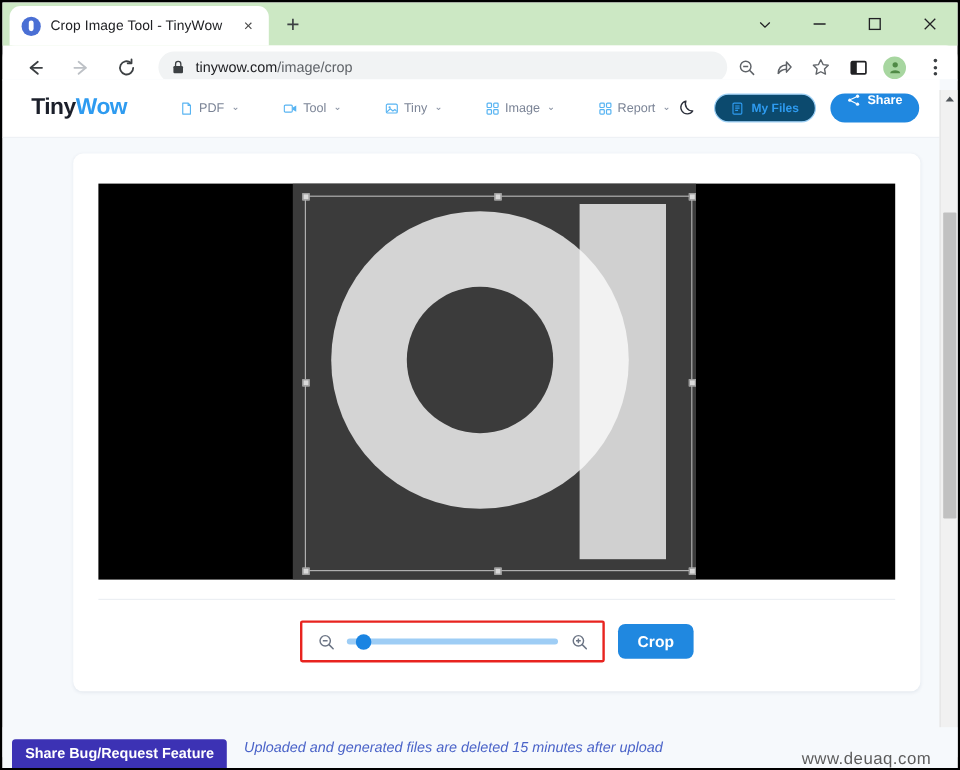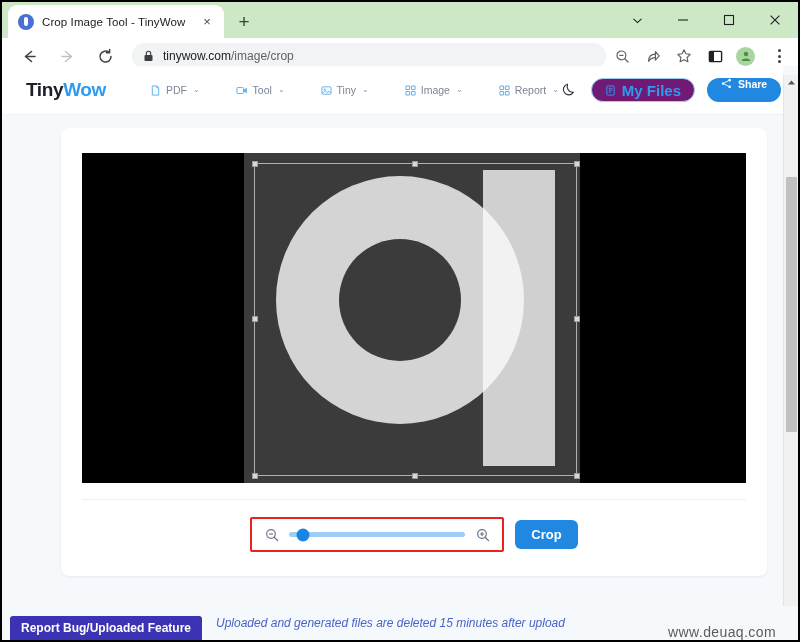--- a/index.html
+++ b/index.html
@@ -178,23 +178,23 @@
     margin-left: auto;
     display: flex; align-items: center; gap: 12px;
   }
   .moonbtn { width: 20px; height: 20px; color: #2b2f3a; display:flex; align-items:center; justify-content:center;}
   .myfiles {
     height: 24px;
     border: 1px solid #9dd0f6;
     border-radius: 13px;
     display: flex; align-items: center; gap: 6px;
     padding: 0 13px;
-    font-size: 15px; color: #2e9bf0;
+    font-size: 10px; color: #2e9bf0;
     font-weight: bold;
-    background: #701a75;
+    background: #0c4a6e;
     white-space: nowrap;
   }
   .sharebtn {
     height: 24px;
     border-radius: 13px;
     background: #2088e0;
     display: flex; align-items: flex-start; gap: 6px;
     padding: 0 14px;
     font-size: 10.5px; color: #ffffff;
     font-weight: bold;
@@ -635,18 +635,18 @@
     </div>
     <div class="sb-thumb"></div>
     <div class="sb-arrow down">
       <svg width="9" height="9" viewBox="0 0 9 9">
           <path d="M4.5 6.6 L1 2.4 L8 2.4 Z" fill="currentColor"></path>
         </svg>
     </div>
   </div>
 
   <div class="bottombar">
-    <div class="reportbtn">Report Bug/Uploaded Feature</div>
+    <div class="reportbtn">Share Bug/Request Feature</div>
     <div class="deletenote">Uploaded and generated files are deleted 15 minutes after upload</div>
     <div class="watermark">www.deuaq.com</div>
   </div>
 
 </div>
 
 </body></html>

